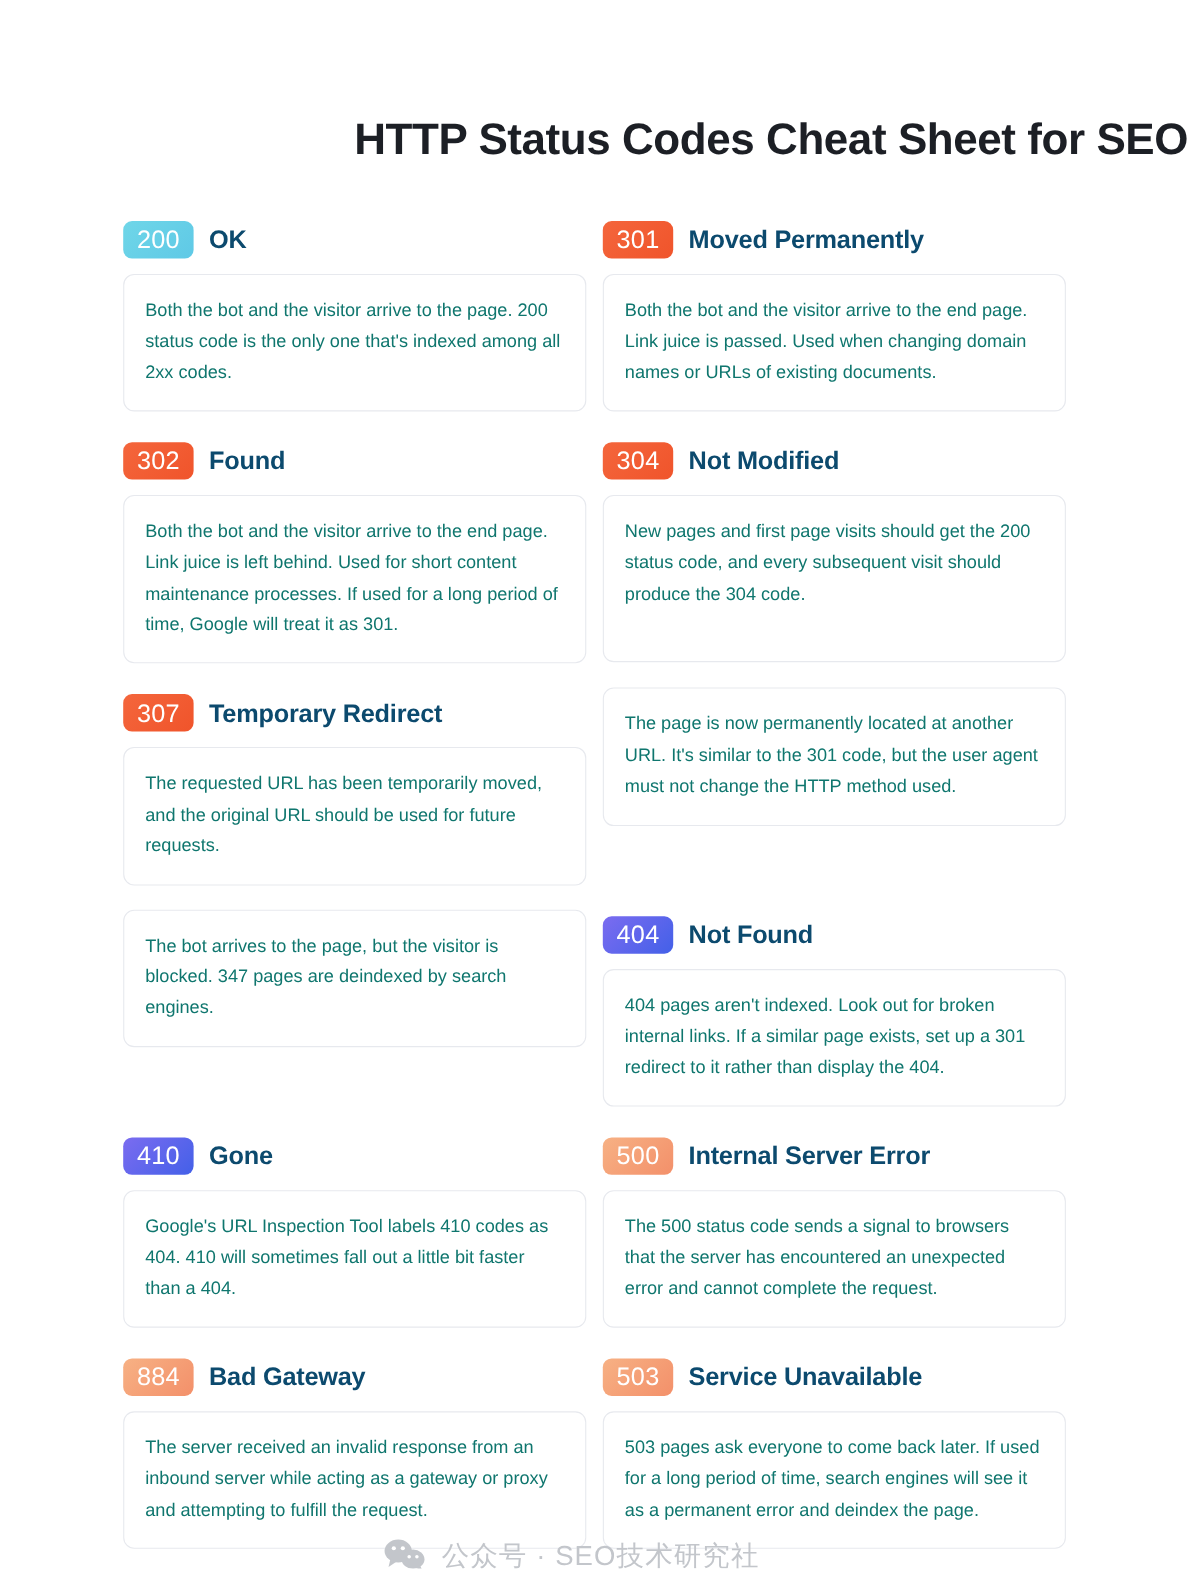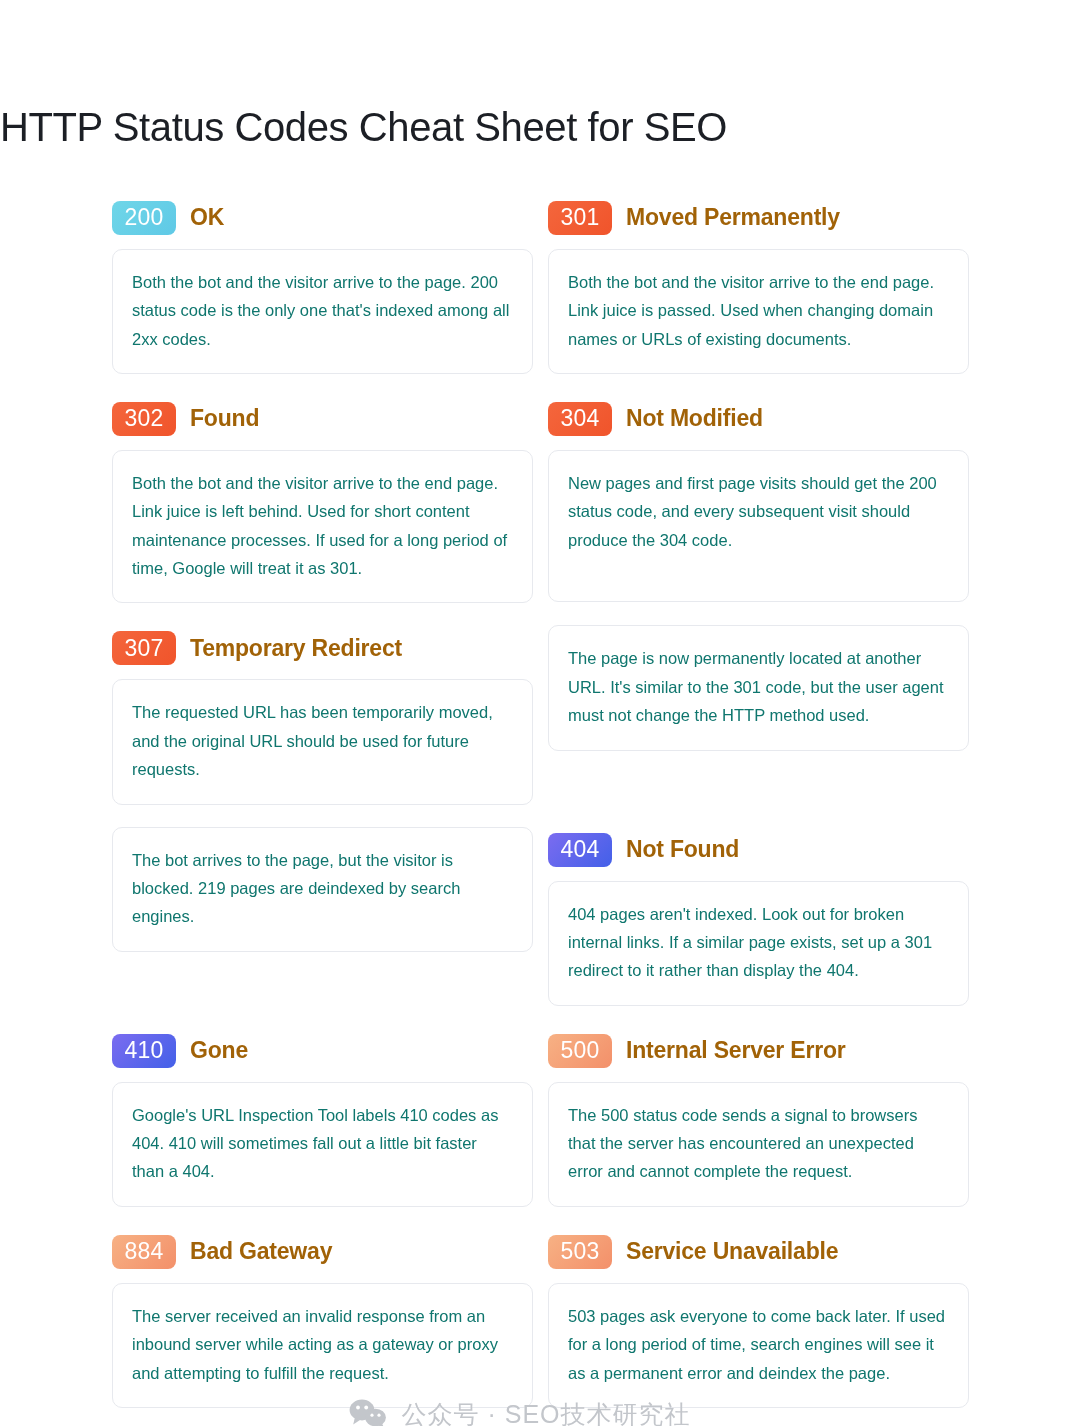--- a/index.html
+++ b/index.html
@@ -18,23 +18,23 @@
 
   .page {
     position: relative;
     width: 1080px;
     height: 1426px;
     padding: 0;
   }
 
   
   .title {
-    text-align: left;
+    text-align: right;
     font-size: 40px;
-    font-weight: normal;
+    font-weight: bold;
     letter-spacing: -0.4px;
     color: #1c1f25;
     padding-top: 76px;
     line-height: 1.2;
   }
 
   
   .grid {
     margin-top: 44px;
     padding: 0 112px 0 112px;
@@ -68,21 +68,21 @@
     font-size: 23px;
     font-weight: normal;
     line-height: 1;
     letter-spacing: 0.2px;
     flex: 0 0 auto;
   }
 
   .code-name {
     font-size: 23px;
     font-weight: bold;
-    color: #a16207;
+    color: #0c4a6e;
     letter-spacing: -0.2px;
     white-space: nowrap;
   }
 
   .desc-box {
     border: 1px solid #e7e9ee;
     border-radius: 10px;
     background: #ffffff;
     padding: 18px 19px 20px 19px;
     font-size: 16.5px;
@@ -157,21 +157,21 @@
         <div class="code-head">
           <span class="badge" style="background: linear-gradient(135deg, rgb(244, 102, 60), rgb(240, 84, 43));">307</span>
           <span class="code-name">Temporary Redirect</span>
         </div>
         <div class="desc-box h3">The requested URL has been temporarily moved, and the original URL should be used for future requests.</div>
       </div>
       <div class="cell">
         <div class="desc-box h3">The page is now permanently located at another URL. It's similar to the 301 code, but the user agent must not change the HTTP method used.</div>
       </div>
       <div class="cell">
-        <div class="desc-box h3">The bot arrives to the page, but the visitor is blocked. 219 pages are deindexed by search engines.</div>
+        <div class="desc-box h3">The bot arrives to the page, but the visitor is blocked. 347 pages are deindexed by search engines.</div>
       </div>
       <div class="cell">
         <div class="code-head">
           <span class="badge" style="background: linear-gradient(135deg, rgb(123, 108, 240), rgb(67, 96, 232));">404</span>
           <span class="code-name">Not Found</span>
         </div>
         <div class="desc-box h3">404 pages aren't indexed. Look out for broken internal links. If a similar page exists, set up a 301 redirect to it rather than display the 404.</div>
       </div>
       <div class="cell">
         <div class="code-head">

